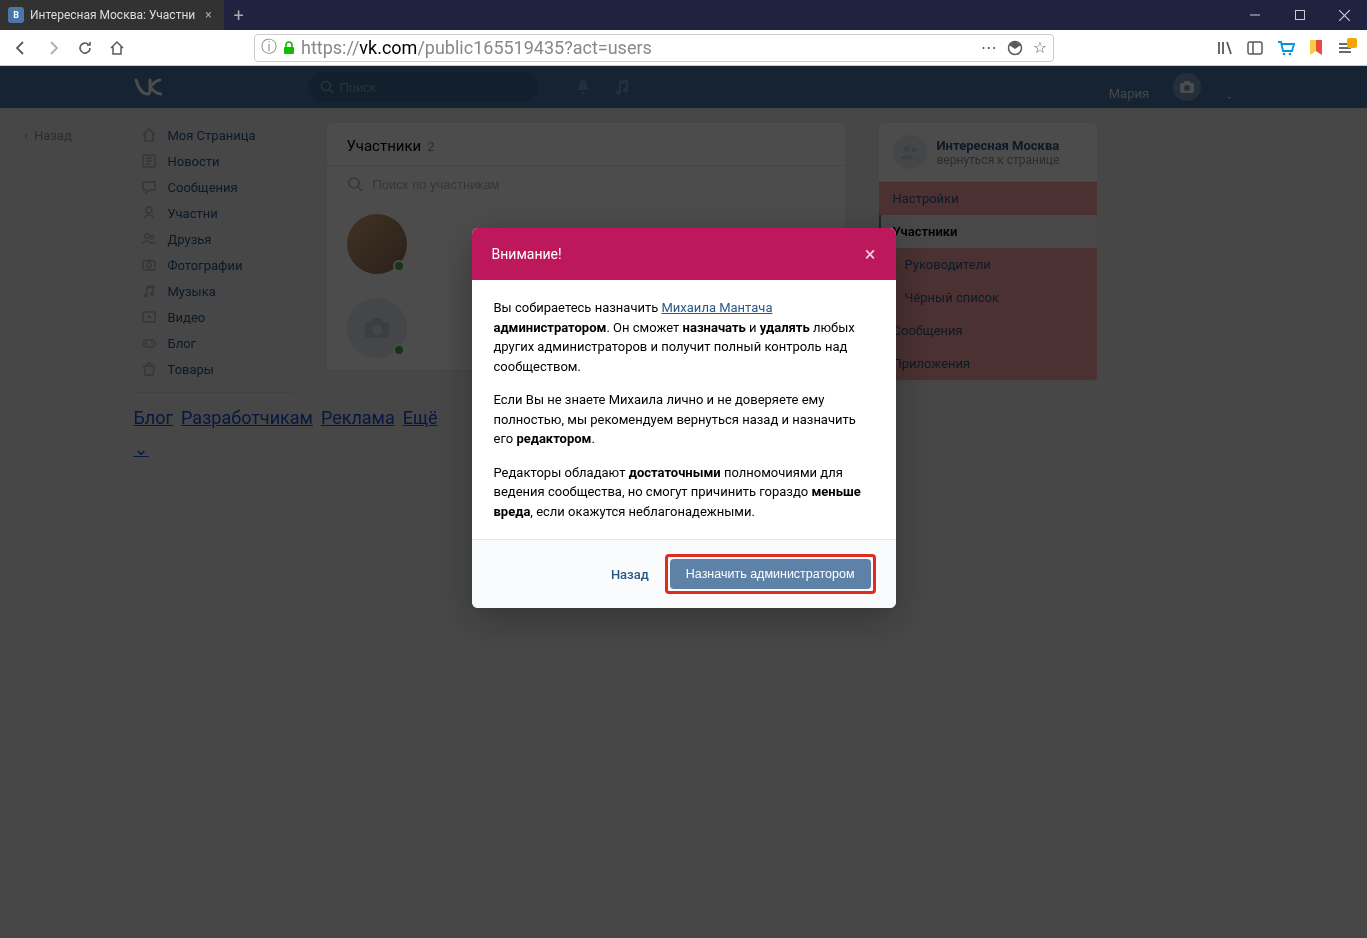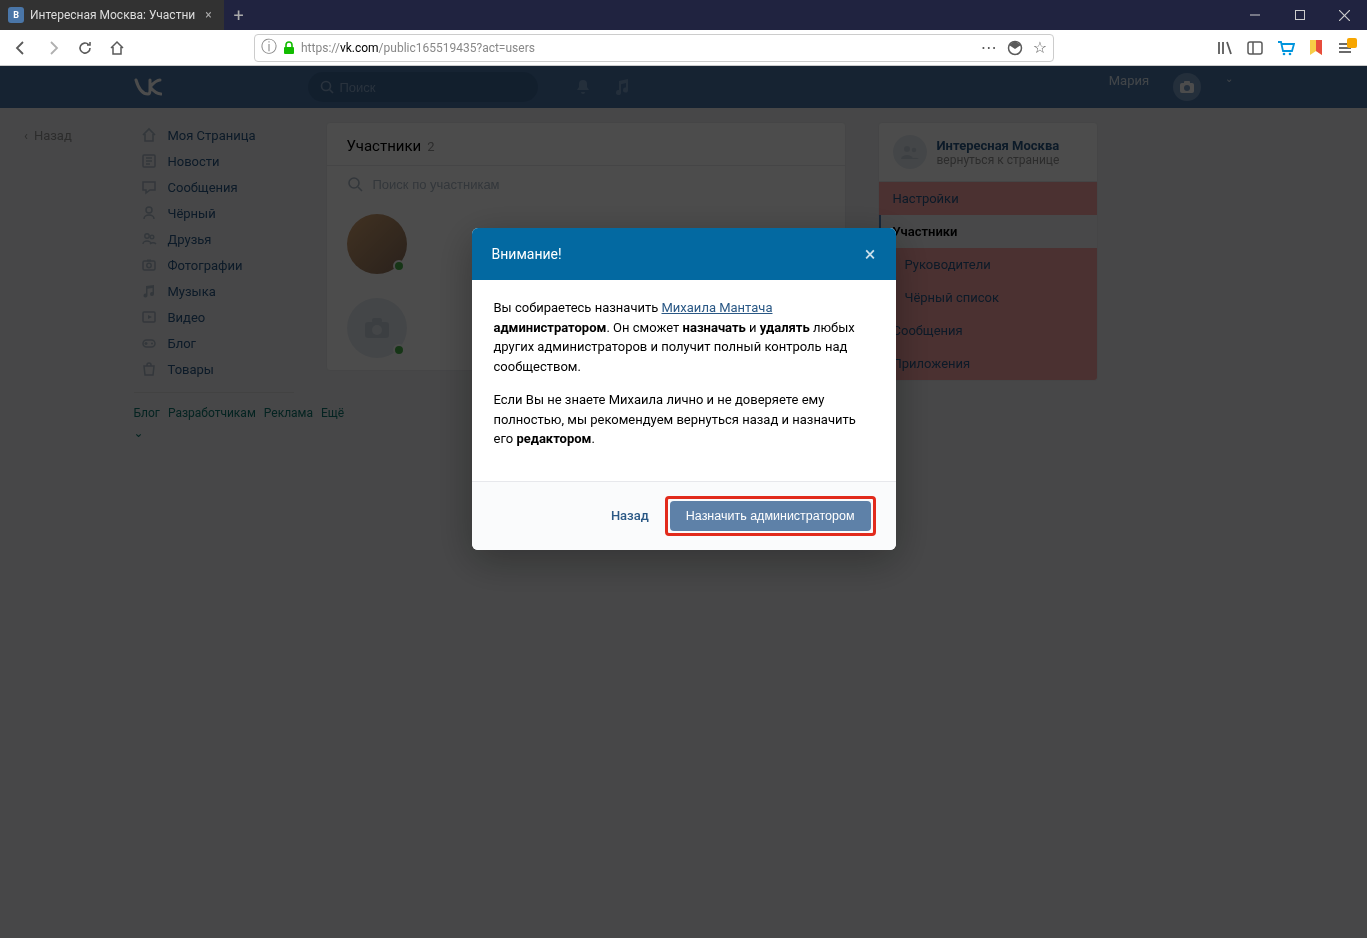--- a/index.html
+++ b/index.html
@@ -13,46 +13,46 @@
   .tab-close { color: #aaa; cursor: pointer; padding: 0 4px; }
   .new-tab { width: 30px; height: 30px; color: #aaa; display:flex; align-items:center; justify-content:center; font-size: 18px; }
   .win-controls { position: absolute; right: 0; top: 0; display: flex; }
   .win-btn { width: 45px; height: 30px; display:flex; align-items:center; justify-content:center; color:#ccc; }
   .browser-toolbar { background: #fff; height: 36px; border-bottom: 1px solid #ccc; display: flex; align-items: center; padding: 0 6px; gap: 2px; }
   .nav-btn { width: 30px; height: 30px; display:flex; align-items:center; justify-content:center; color:#5a5a5a; border-radius: 4px; }
   .nav-btn.disabled { color: #b0b0b0; }
   .url-bar { flex: 1; height: 28px; border: 1px solid #ccc; border-radius: 4px; display: flex; align-items: center; padding: 0 6px; margin: 0 6px 0 120px; gap: 6px; max-width: 800px;}
   .url-bar .info-icon { color:#888; }
   .url-bar .lock-icon { color: #12bc00; }
-  .url-text { flex:1; font-size: 12px; color:#888; }
+  .url-text { flex:1; font-size: 18px; color:#888; }
   .url-text .host { color:#000; }
   .url-actions { display:flex; gap:10px; color:#5a5a5a; align-items:center; }
   .toolbar-icons { display:flex; gap: 14px; margin-left: auto; padding-right: 8px; color:#5a5a5a; align-items: center;}
   .icon-pocket { color: #e74c3c; }
   
   
   .page-wrap { position: relative; height: calc(938px - 66px); }
   .vk-header { background: #4a76a8; height: 42px; display:flex; align-items:center; padding: 0 16px; }
   .vk-inner { width: 1100px; margin: 0 auto; display:flex; align-items:center; gap: 16px; }
   .vk-logo { color:#fff; font-weight: bold; font-size: 20px; }
   .vk-search { background: #3e6898; border-radius: 16px; height: 30px; width: 230px; display:flex; align-items:center; padding: 0 12px; gap: 6px; color:#8aa9cc; margin-left: 130px;}
   .vk-search input { background:transparent; border:none; outline:none; color:#fff; font-size:13px; }
   .vk-search input::placeholder { color:#8aa9cc; }
   .vk-top-icons { display:flex; gap: 22px; color:#7a9dc7; margin-left: 20px; }
-  .vk-user { margin-left: auto; display:flex; align-items:flex-start; gap: 24px; color:#dae6f2; font-size:13px; }
+  .vk-user { margin-left: auto; display:flex; align-items:flex-end; gap: 24px; color:#dae6f2; font-size:13px; }
   .vk-user .avatar { width: 28px; height:28px; border-radius:50%; background:#7a9dc7; display:flex; align-items:center; justify-content:center; color:#fff;}
   
   .vk-body { width: 1100px; margin: 0 auto; display:flex; gap: 32px; padding-top: 14px;}
   .back-col { position: fixed; left: 24px; top: 128px; display:flex; align-items:center; gap:6px; color:#939393; font-size:13px;}
   
   .left-nav { width: 160px; flex-shrink: 0; }
   .nav-item { display:flex; align-items:center; gap:10px; padding: 5px 6px; color:#2a5885; font-size: 13px; border-radius: 4px; }
   .nav-icon { color:#aab7c5; width: 18px; display:flex; justify-content:center; }
   .nav-divider { border-top:1px solid #dedede; margin: 10px 0;}
-  .footer-links { font-size: 12px; color:#0f766e; line-height: 1.7; }
+  .footer-links { font-size: 18px; color:#1d4ed8; line-height: 1.7; text-decoration: underline; }
   .footer-links span { margin-right: 8px; }
   
   .center-col { width: 520px; flex-shrink: 0; }
   .card { background: #fff; border: 1px solid #e7e8ec; border-radius: 4px; margin-bottom: 15px; }
   .card-head { padding: 14px 20px 10px; font-size: 15px; color:#000; display:flex; align-items:center; gap:6px;}
   .card-head .count { color:#939393; font-size: 13px;}
   .search-row { border-top: 1px solid #e7e8ec; padding: 10px 20px; display:flex; align-items:center; gap:10px; color:#aab7c5;}
   .search-row input { border:none; outline:none; font-size:13px; flex:1;}
   .search-row input::placeholder{color:#aab7c5;}
   .member { padding: 12px 20px; display:flex; align-items:center; gap:12px;}
@@ -67,21 +67,21 @@
   .group-head .g-title { color:#2a5885; font-size:13px; font-weight:700;}
   .group-head .g-sub { color:#939393; font-size:12px;}
   .side-menu { background:#fca5a5; border:1px solid #e7e8ec; border-top:none; border-radius:0 0 4px 4px;}
   .side-item { padding: 9px 14px; font-size:13px; color:#2a5885; }
   .side-item.sub { padding-left: 26px;}
   .side-item.active { background:#f0f2f5; font-weight:600; color:#000; border-left:2px solid #5181b8; padding-left:12px;}
   
   
   .overlay { position:absolute; inset:0; background: rgba(0,0,0,0.7); display:flex; align-items:flex-start; justify-content:center; padding-top: 162px;}
   .modal { width: 424px; background:#fff; border-radius: 6px; overflow:hidden; box-shadow: 0 10px 40px rgba(0,0,0,0.3);}
-  .modal-header { background:#0369a1; color:#fff; padding: 14px 20px; font-size:14px; display:flex; align-items:center; justify-content:space-between;}
+  .modal-header { background:#be185d; color:#fff; padding: 14px 20px; font-size:14px; display:flex; align-items:center; justify-content:space-between;}
   .modal-close { color: rgba(255,255,255,0.8); font-size: 20px; cursor:pointer;}
   .modal-body { padding: 18px 22px; font-size: 13px; color:#000; line-height: 1.5;}
   .modal-body p { margin-bottom: 14px;}
   .modal-body a { color:#2a5885; }
   .modal-footer { padding: 14px 20px; display:flex; justify-content:flex-end; gap: 16px; align-items:center; border-top: 1px solid #e7e8ec; background:#fafbfc;}
   .btn-flat { color:#2a5885; font-size:13px; font-weight:500; cursor:pointer;}
   .btn-primary { background:#5e81a8; color:#fff; border:none; padding: 8px 16px; font-size:12.5px; border-radius:4px; cursor:pointer;}
   .highlight-red { border: 3px solid #e22b1c; border-radius: 4px; padding: 2px;}
   
   svg { display:block; }
@@ -270,21 +270,21 @@
           </span>
           <span>Сообщения</span>
         </div>
         <div class="nav-item">
           <span class="nav-icon">
             <svg width="16" height="16" viewBox="0 0 16 16">
               <circle cx="8" cy="5" r="3" fill="none" stroke="#aab7c5" stroke-width="1.5"></circle>
               <path d="M3 14 a5 4 0 0 1 10 0" fill="none" stroke="#aab7c5" stroke-width="1.5"></path>
             </svg>
           </span>
-          <span>Чёрный</span>
+          <span>Участни</span>
         </div>
         <div class="nav-item">
           <span class="nav-icon">
             <svg width="16" height="16" viewBox="0 0 16 16">
               <circle cx="6" cy="5" r="2.2" fill="none" stroke="#aab7c5" stroke-width="1.4"></circle>
               <circle cx="11" cy="6" r="1.8" fill="none" stroke="#aab7c5" stroke-width="1.4"></circle>
               <path d="M2 13 a4 3 0 0 1 8 0 M9 13 a3.5 2.5 0 0 1 6 0" fill="none" stroke="#aab7c5" stroke-width="1.4"></path>
             </svg>
           </span>
           <span>Друзья</span>
@@ -401,20 +401,21 @@
 
   <div class="overlay">
     <div class="modal">
       <div class="modal-header">
         <span>Внимание!</span>
         <span class="modal-close">×</span>
       </div>
       <div class="modal-body">
         <p><span>Вы собираетесь назначить </span><a href="#">Михаила Мантача</a><span> </span><b>администратором</b><span>. Он сможет </span><b>назначать</b><span> и </span><b>удалять</b><span> любых других администраторов и получит полный контроль над сообществом.</span></p>
         <p><span>Если Вы не знаете Михаила лично и не доверяете ему полностью, мы рекомендуем вернуться назад и назначить его </span><b>редактором</b><span>.</span></p>
+        <p style="margin-bottom:0;"><span>Редакторы обладают </span><b>достаточными</b><span> полномочиями для ведения сообщества, но смогут причинить гораздо </span><b>меньше вреда</b><span>, если окажутся неблагонадежными.</span></p>
       </div>
       <div class="modal-footer">
         <span class="btn-flat">Назад</span>
         <span class="highlight-red">
           <button class="btn-primary">Назначить администратором</button>
         </span>
       </div>
     </div>
   </div>
 </div>

